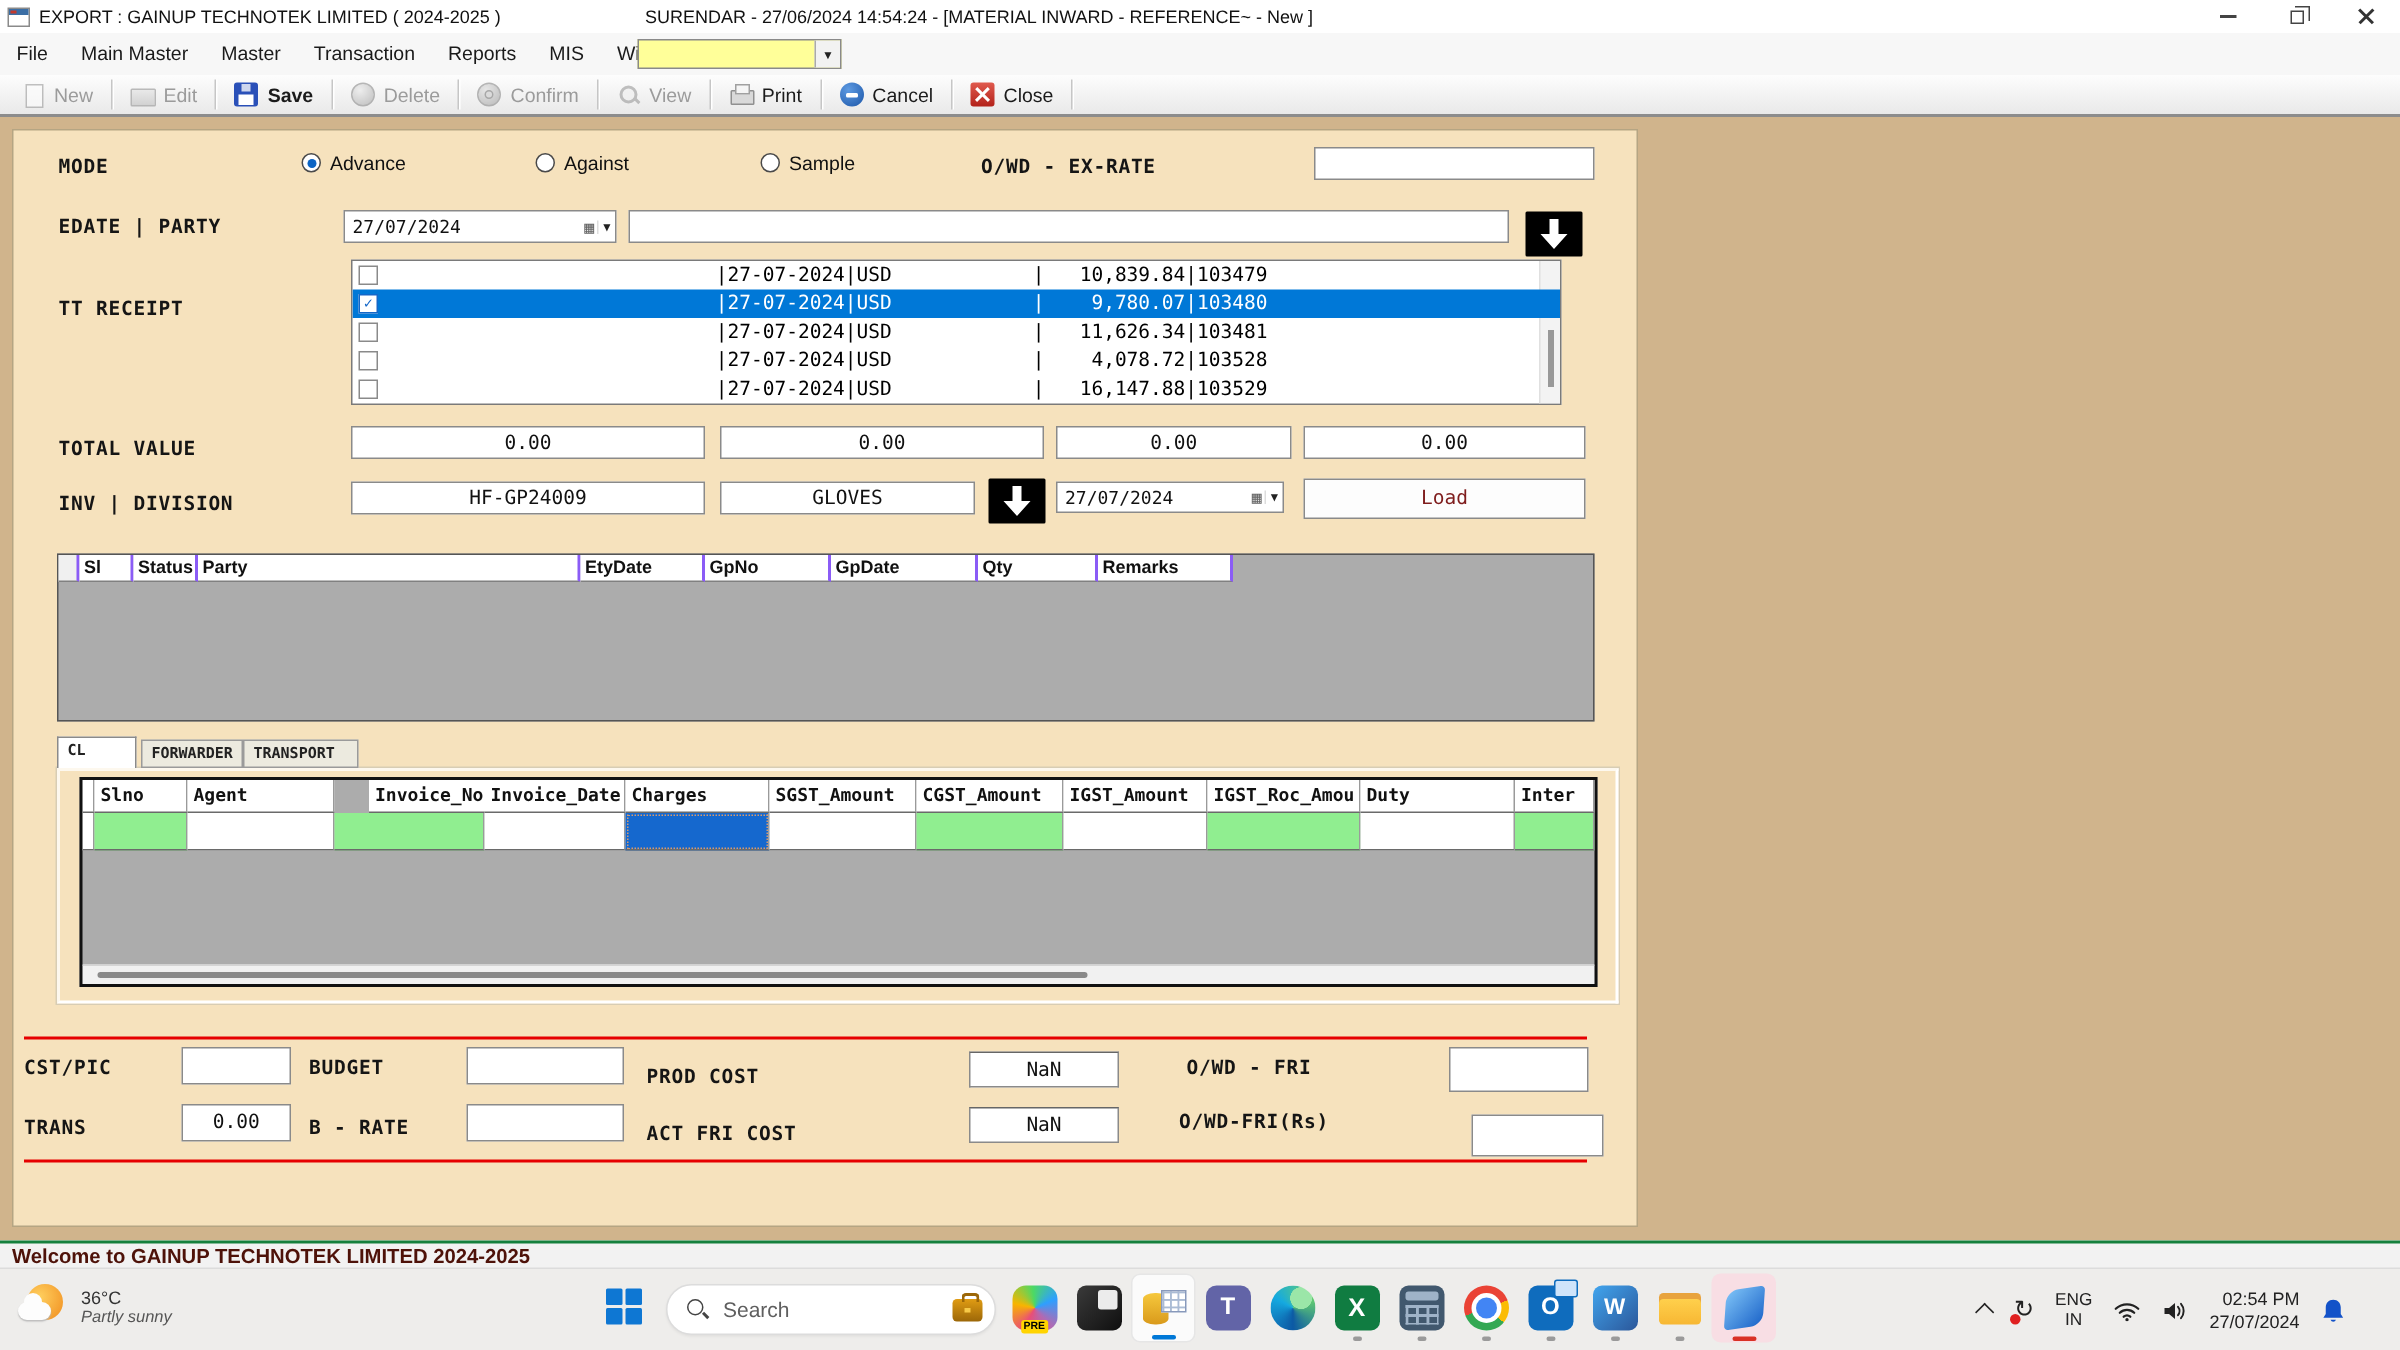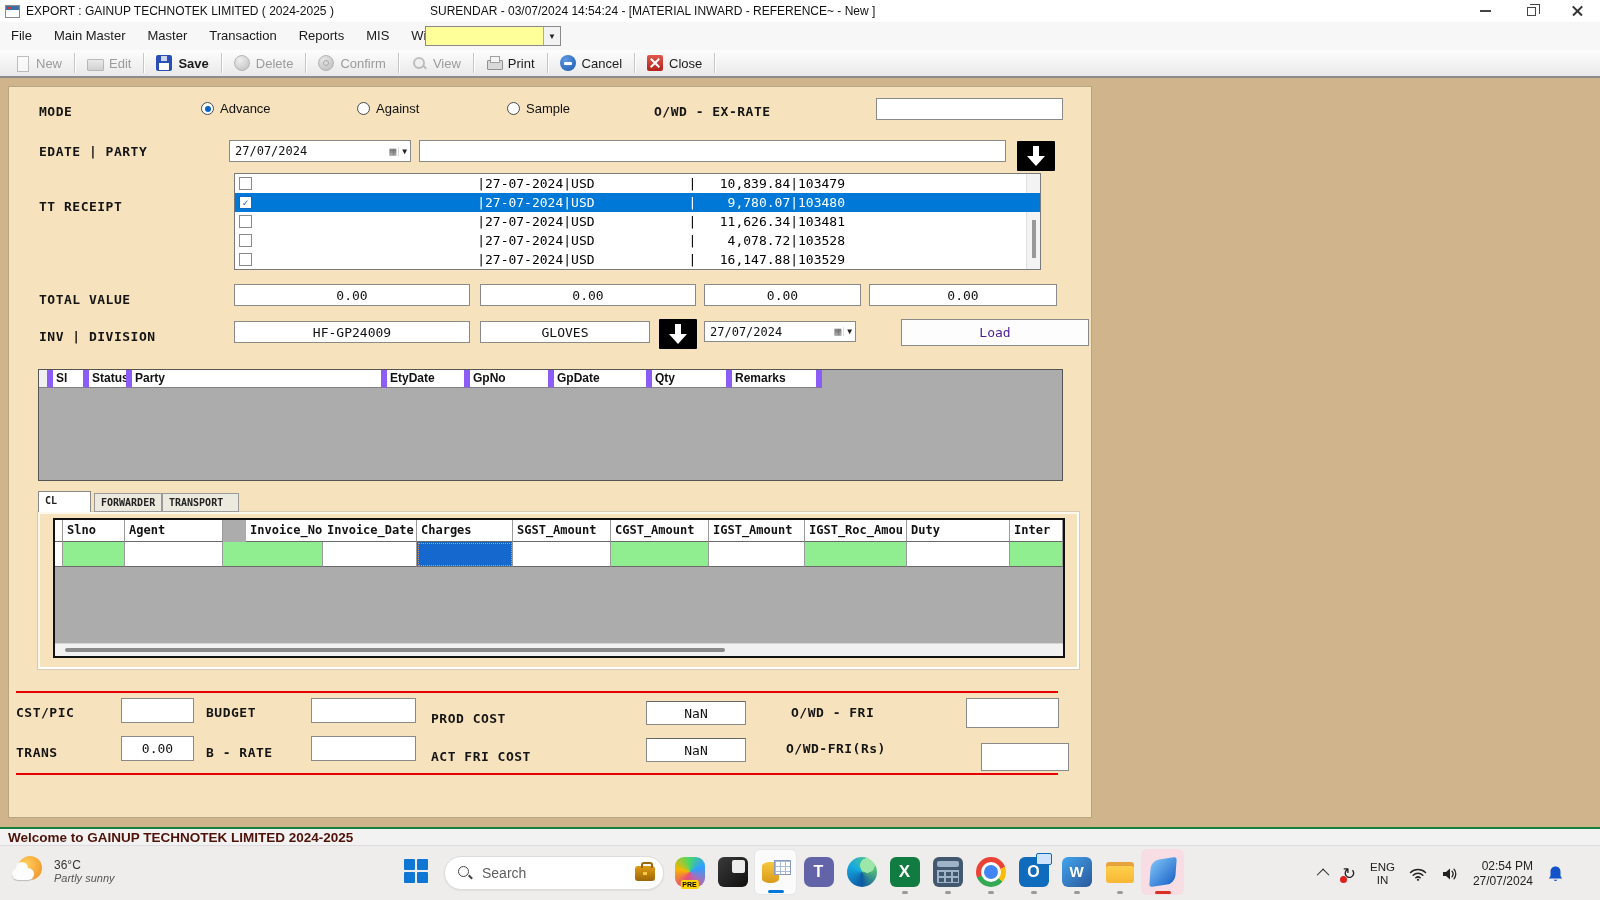--- a/index.html
+++ b/index.html
@@ -63,36 +63,36 @@
   .finput{position:absolute;background:#fff;border:1px solid #8a8a8a;font-family:"DejaVu Sans Mono",monospace;font-size:13px;color:#111;display:flex;align-items:center;}
   .finput.center{justify-content:center;}
   .radio-opt{position:absolute;display:flex;align-items:center;gap:6px;font-size:13px;font-weight:normal;color:#111;}
   .radio{width:13px;height:13px;border:1px solid #4a4a4a;border-radius:50%;background:#fff;position:relative;flex:none;}
   .radio.sel::after{content:"";position:absolute;inset:2.5px;border-radius:50%;background:#0b64c4;}
   .datepick{position:absolute;background:#fff;border:1px solid #8a8a8a;display:flex;align-items:center;font-family:"DejaVu Sans Mono",monospace;font-size:12px;color:#111;}
   .dp-text{flex:1;padding-left:5px;}
   .dp-cal{font-size:11px;color:#666;padding-right:2px;}
   .dp-arrow{font-size:8px;color:#222;padding:0 3px;border-left:1px solid #ddd;}
   .blackbtn{position:absolute;background:#000;display:flex;align-items:center;justify-content:center;border-radius:1px;}
-  .btn-load{position:absolute;background:#fdfdfd;border:1px solid #8a8a8a;font-family:"DejaVu Sans Mono",monospace;font-size:13px;color:#4c1d95;display:flex;align-items:center;justify-content:center;margin-left:32px;}
+  .btn-load{position:absolute;background:#fdfdfd;border:1px solid #8a8a8a;font-family:"DejaVu Sans Mono",monospace;font-size:13px;color:#7f1d1d;display:flex;align-items:center;justify-content:center;}
   .btn-load::first-letter{text-decoration:underline;}
 
   
   .ttlist{position:absolute;left:225px;top:86px;width:807px;height:97px;background:#fff;border:1px solid #7a7a7a;overflow:hidden;}
   .tt-row{position:relative;height:19px;display:flex;align-items:center;font-family:"DejaVu Sans Mono",monospace;font-size:13px;color:#000;}
   .tt-row.sel{background:#0078d7;color:#fff;}
   .cb{width:13px;height:13px;background:#fff;border:1px solid #8a8a8a;margin-left:4px;flex:none;font-size:10px;font-weight:bold;color:#1467c8;line-height:11px;text-align:center;}
   .cb.checked{border-color:#1467c8;}
   .tt-text{white-space:pre;margin-left:6px;}
   .tt-scroll{position:absolute;right:0;top:0;width:14px;height:95px;background:#f3f3f3;border-left:1px solid #e0e0e0;}
   .tt-thumb{position:absolute;left:5px;top:46px;width:4px;height:38px;background:#999;}
 
   
   .grid1{position:absolute;left:29px;top:282px;width:1025px;height:112px;background:#acacac;border:1px solid #555;}
-  .g1h{position:absolute;top:0;height:18px;background:#fff;border-right:6px solid #8b5cf6;border-bottom:1px solid #808080;font-size:12px;font-weight:bold;color:#111;line-height:17px;padding-left:3px;overflow:hidden;white-space:nowrap;}
+  .g1h{position:absolute;top:0;height:18px;background:#fff;border-right:2px solid #8b5cf6;border-bottom:1px solid #808080;font-size:12px;font-weight:bold;color:#111;line-height:17px;padding-left:3px;overflow:hidden;white-space:nowrap;}
   .g1h.stub{background:#f0f0f0;}
   .tab{position:absolute;font-family:"DejaVu Sans Mono",monospace;font-size:10px;font-weight:bold;color:#222;display:flex;align-items:flex-start;padding:3px 0 0 6px;}
   .tab.active{background:#fff;border:1px solid #8a8a8a;border-bottom:none;height:21px;z-index:2;}
   .tab.inactive{background:#eceadf;border:1px solid #9a9a9a;height:19px;margin-top:2px;}
   .tabpanel{position:absolute;left:29px;top:425px;width:1041px;height:157px;background:#f6e2bd;border:2px solid;border-color:#fdf8ee #fff #fff #fdf8ee;box-shadow:0 0 0 1px #d8cdb4;}
   .grid2{position:absolute;left:13px;top:4px;width:1012px;height:140px;background:#acacac;border:2px solid #111;overflow:hidden;}
   .g2h{position:absolute;top:0;height:22px;background:#fff;border-right:1px solid #9a9a9a;border-bottom:1px solid #6a6a6a;font-family:"DejaVu Sans Mono",monospace;font-size:12px;font-weight:bold;color:#111;line-height:21px;padding-left:4px;overflow:hidden;white-space:nowrap;}
   .g2c{position:absolute;top:22px;height:25px;border-right:1px solid #9a9a9a;border-bottom:1px solid #6a6a6a;}
   .c-green{background:#90ee90;}
   .c-white{background:#fff;}
@@ -168,21 +168,21 @@
   .trayicon{display:flex;align-items:center;}
 </style>
 </head>
 <body>
 
 <div id="screen">
 
   <div class="titlebar">
     <span class="t-ico"></span>
     <span>EXPORT : GAINUP TECHNOTEK LIMITED ( 2024-2025 )</span>
-    <span class="title-center">SURENDAR - 03/07/2024 14:54:24 - [MATERIAL INWARD - REFERENCE~ - New ]</span>
+    <span class="title-center">SURENDAR - 27/06/2024 14:54:24 - [MATERIAL INWARD - REFERENCE~ - New ]</span>
     <div class="win-controls">
       <span class="wc wc-min">
           <i></i>
         </span>
       <span class="wc wc-max">
           <i></i>
         </span>
       <span class="wc wc-close">
           <i></i>
         </span>

